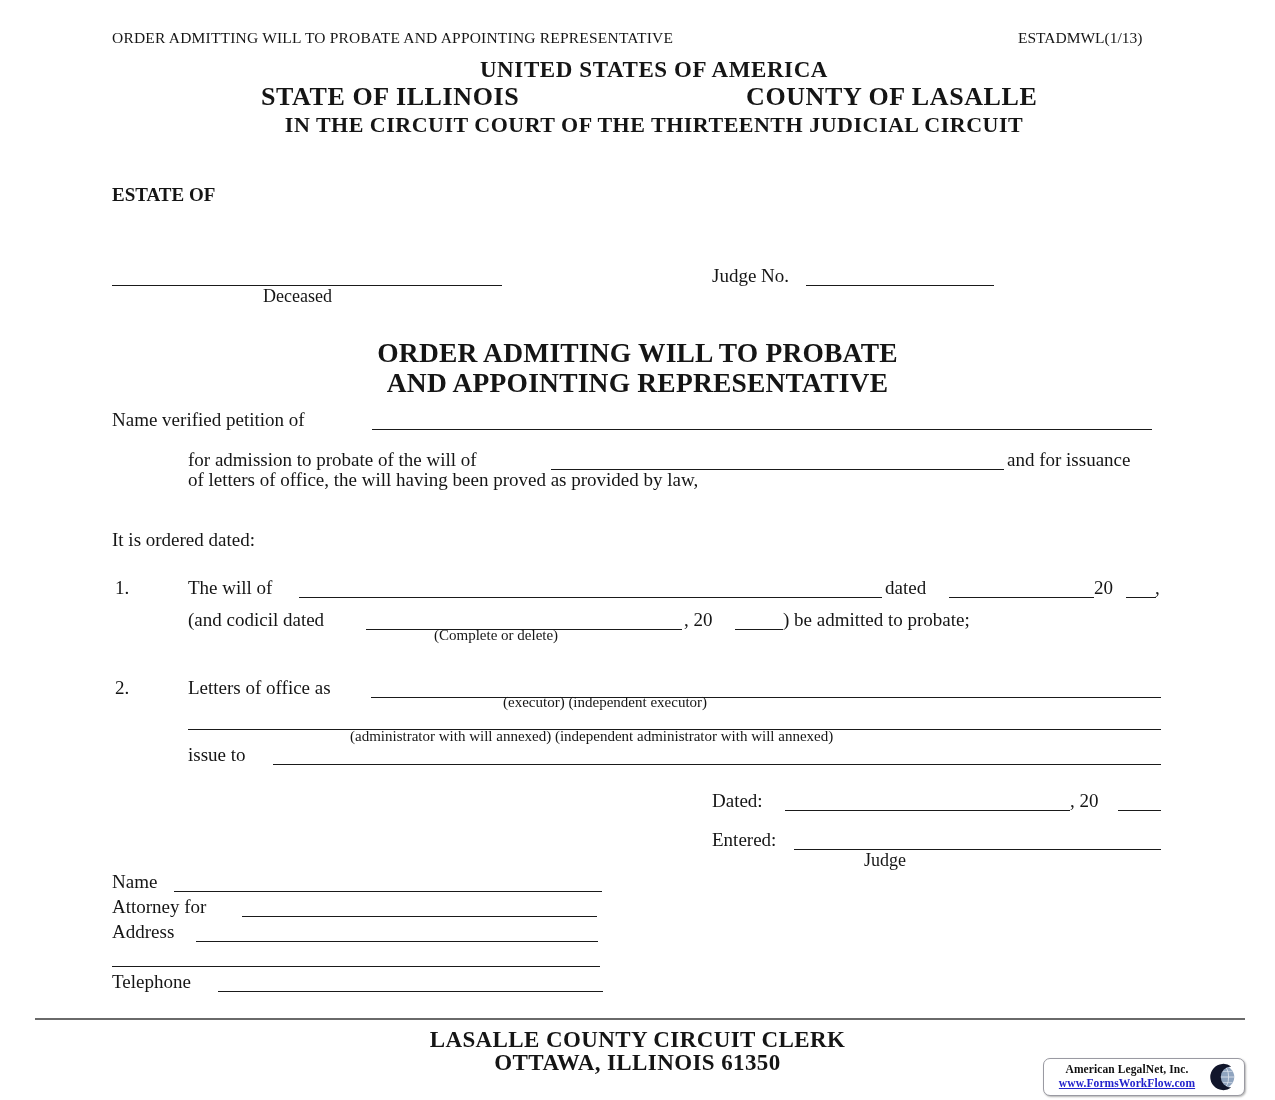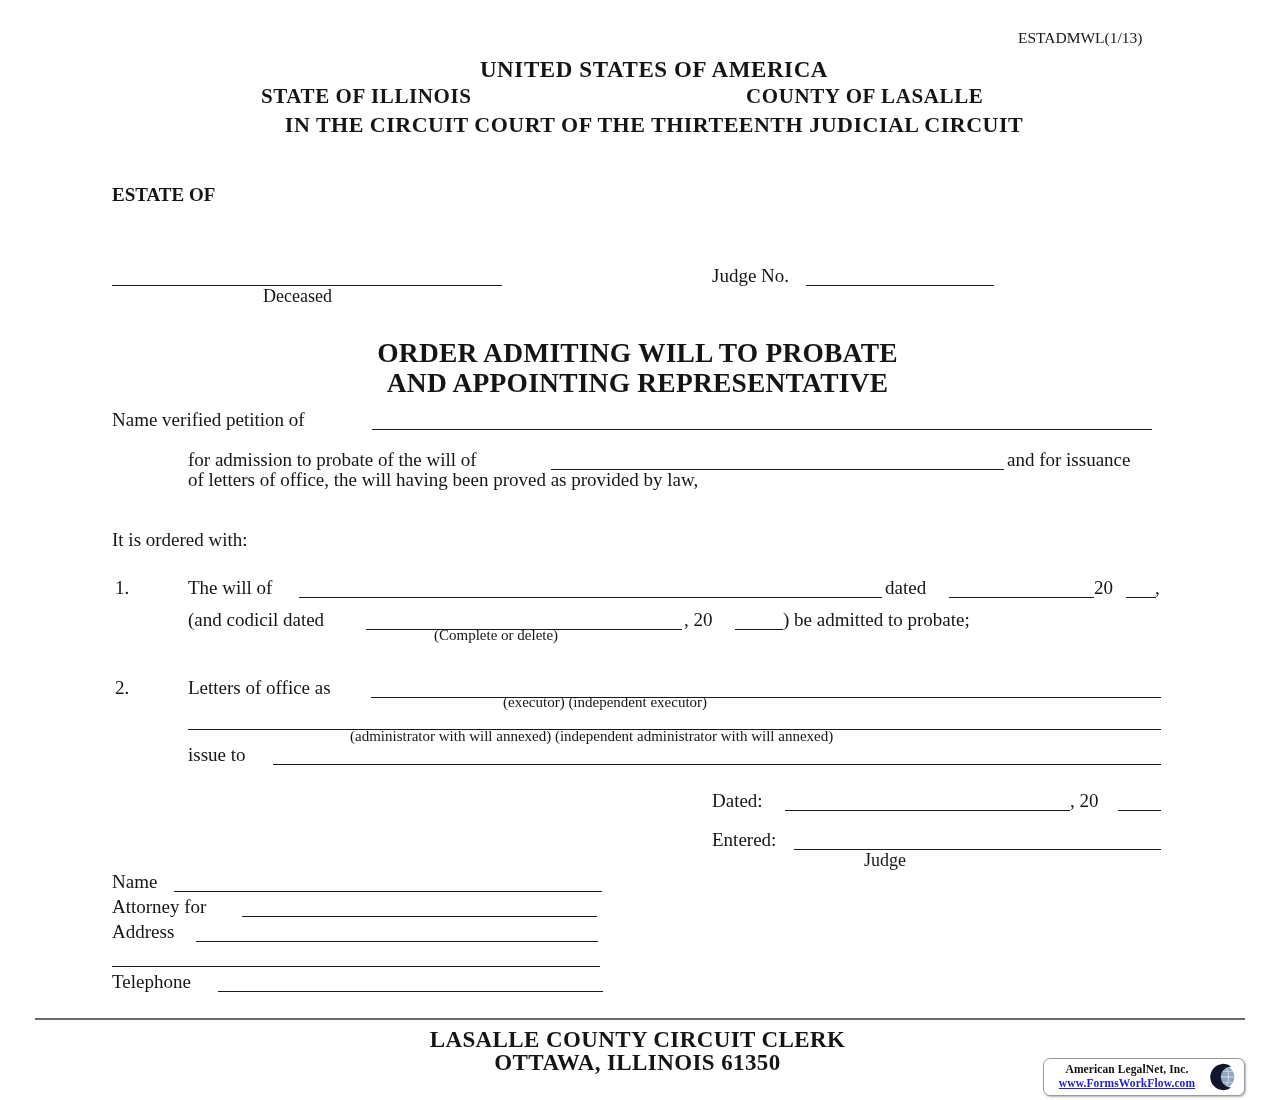--- a/index.html
+++ b/index.html
@@ -35,21 +35,21 @@
   .caption {
     position: absolute;
     left: 0; right: 0; top: 56px;
     text-align: center;
     font-weight: bold;
     margin-left: 33px;
   }
   .cap-usa   { font-size: 23px; letter-spacing: .6px; line-height: 27px; }
   .cap-row   {
     position: relative;
-    font-size: 21px; letter-spacing: .6px; line-height: 27px;
+    font-size: 26px; letter-spacing: .6px; line-height: 27px;
     height: 27px;
   }
   .cap-state  { position: absolute; left: 228px; top: 0; }
   .cap-county { position: absolute; left: 713px; top: 0; }
   .cap-circuit{ font-size: 22px; letter-spacing: .5px; line-height: 29px; }
 
   
   .estate-of { left: 112px; top: 184px; font-size: 19px; font-weight: 600; }
 
   .rule { position: absolute; border-bottom: 1.4px solid #1a1a1a; }
@@ -192,20 +192,21 @@
     position: absolute;
     right: 6px; top: 3px;
     width: 30px; height: 30px;
   }
 </style>
 </head>
 <body>
 
 <div class="page">
 
+  <div class="abs hdr-left">ORDER ADMITTING WILL TO PROBATE AND APPOINTING REPRESENTATIVE</div>
   <div class="abs hdr-right">ESTADMWL(1/13)</div>
 
   <div class="caption">
     <div class="cap-usa">UNITED STATES OF AMERICA</div>
     <div class="cap-row">
       <span class="cap-state">STATE OF ILLINOIS</span>
       <span class="cap-county">COUNTY OF LASALLE</span>
     </div>
     <div class="cap-circuit">IN THE CIRCUIT COURT OF THE THIRTEENTH JUDICIAL CIRCUIT</div>
   </div>
@@ -224,21 +225,21 @@
   </div>
 
   <div class="abs onthe body-txt">Name verified petition of</div>
   <div class="rule onthe-rule"></div>
 
   <div class="abs foradm body-txt">for admission to probate of the will of</div>
   <div class="rule foradm-rule"></div>
   <div class="abs foradm-tail body-txt">and for issuance</div>
   <div class="abs ofletters body-txt">of letters of office, the will having been proved as provided by law,</div>
 
-  <div class="abs itisordered body-txt">It is ordered with:</div>
+  <div class="abs itisordered body-txt">It is ordered dated:</div>
 
   <div class="abs num1 body-txt">1.</div>
   <div class="abs willof body-txt">The will of</div>
   <div class="rule willof-rule"></div>
   <div class="abs dated1 body-txt">dated</div>
   <div class="rule dated1-rule"></div>
   <div class="abs twenty1 body-txt">20</div>
   <div class="rule twenty1-rule"></div>
   <div class="abs comma1 body-txt">,</div>
 

